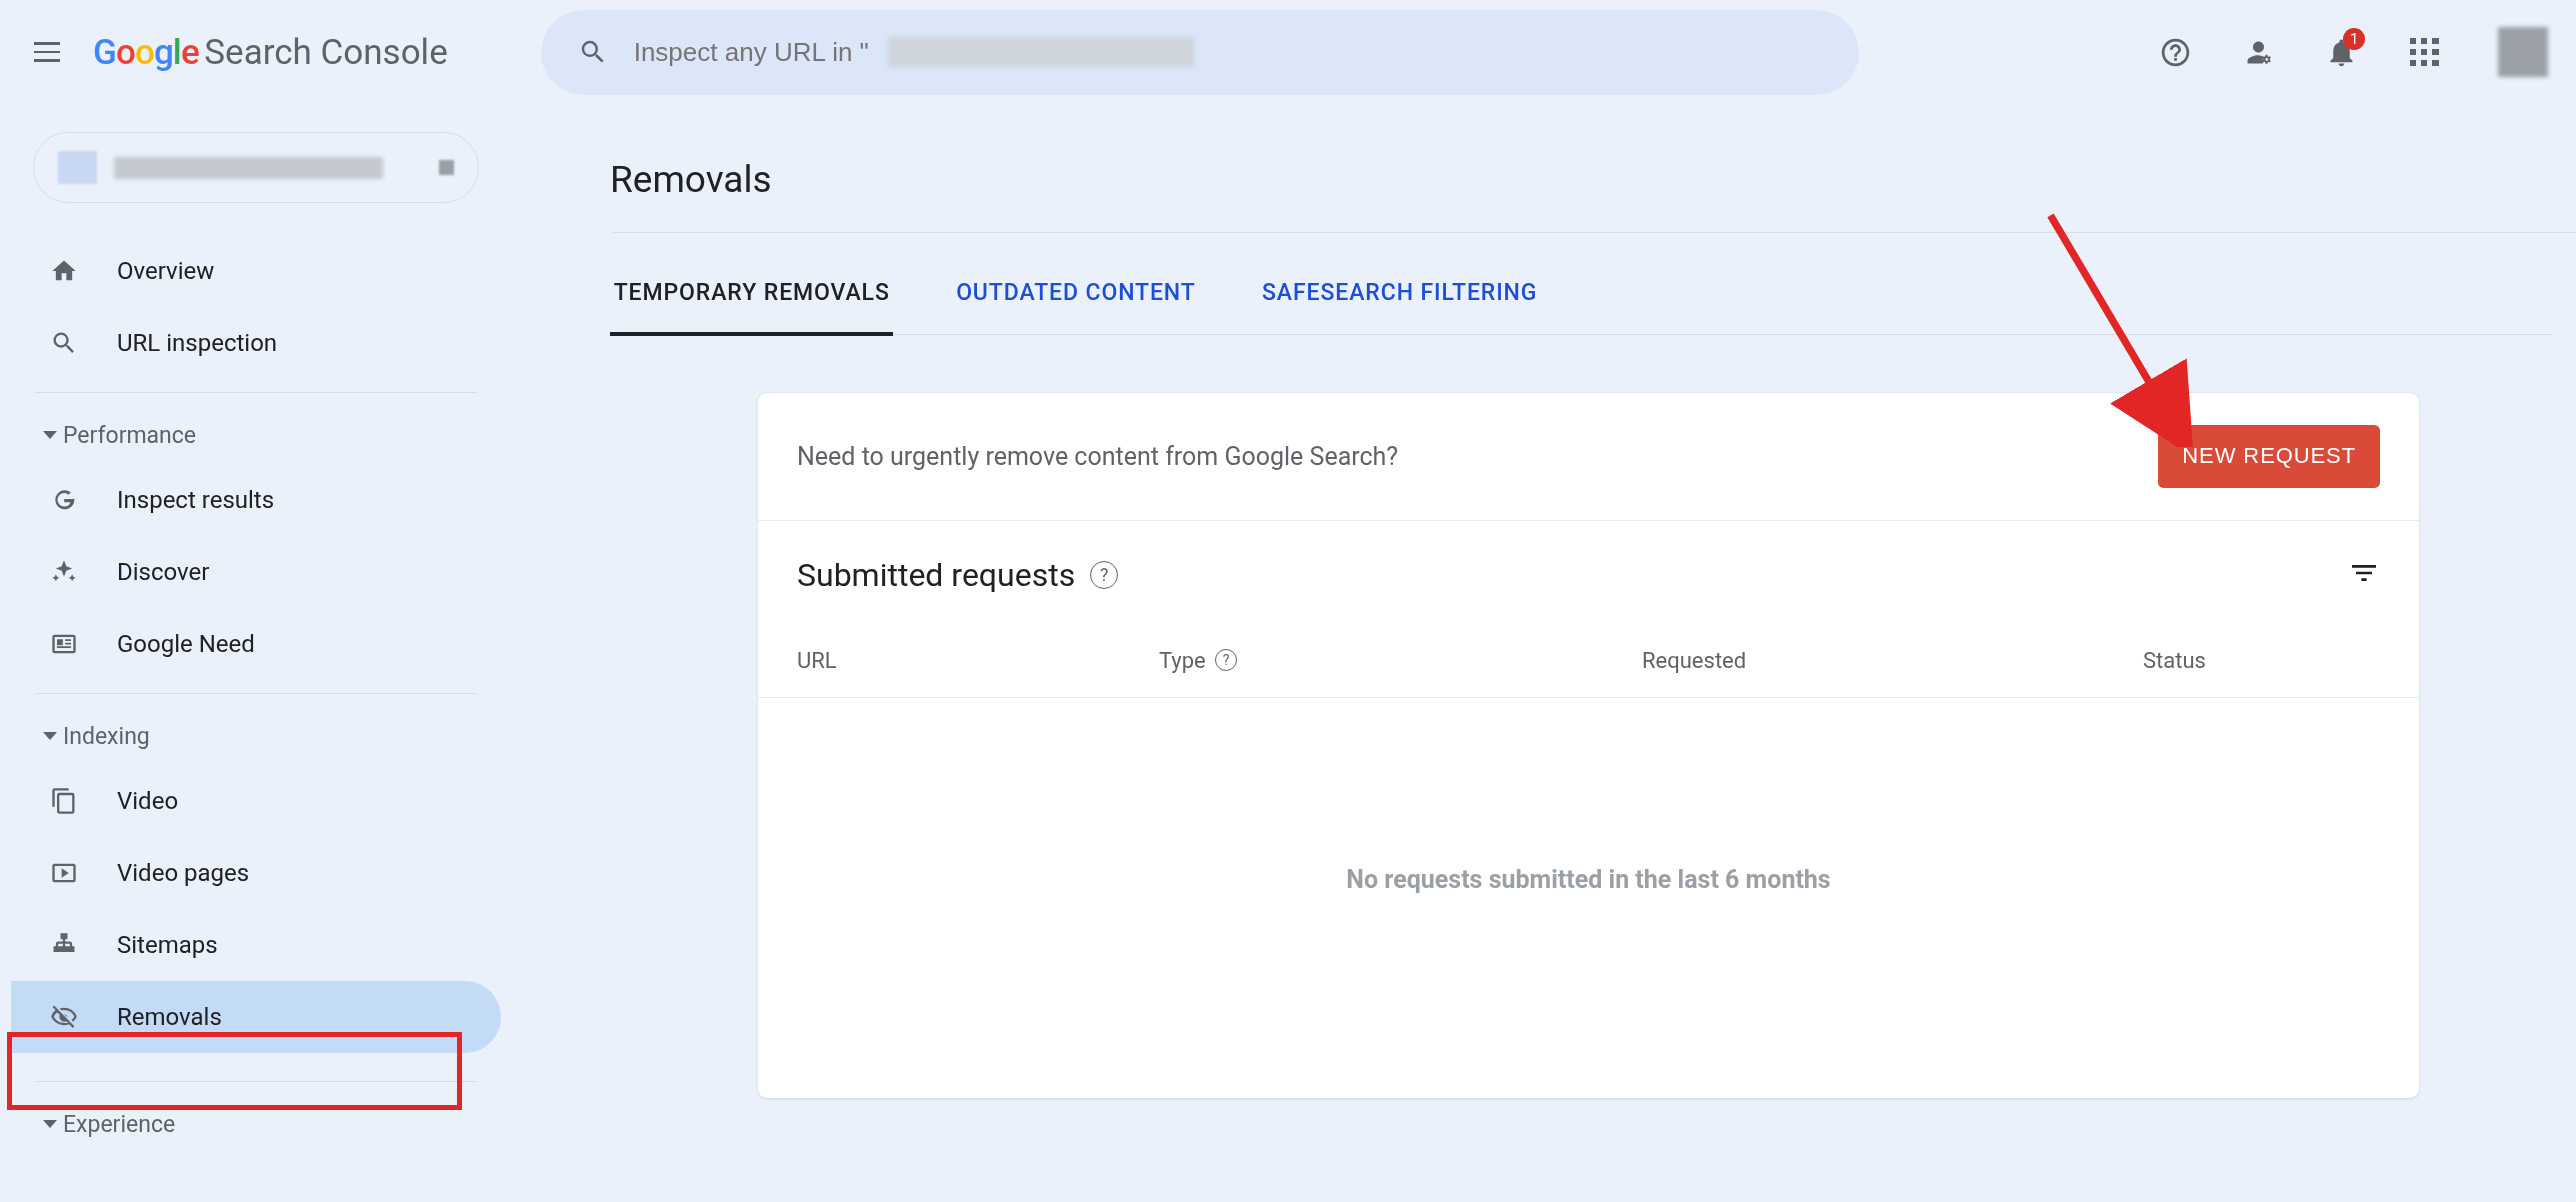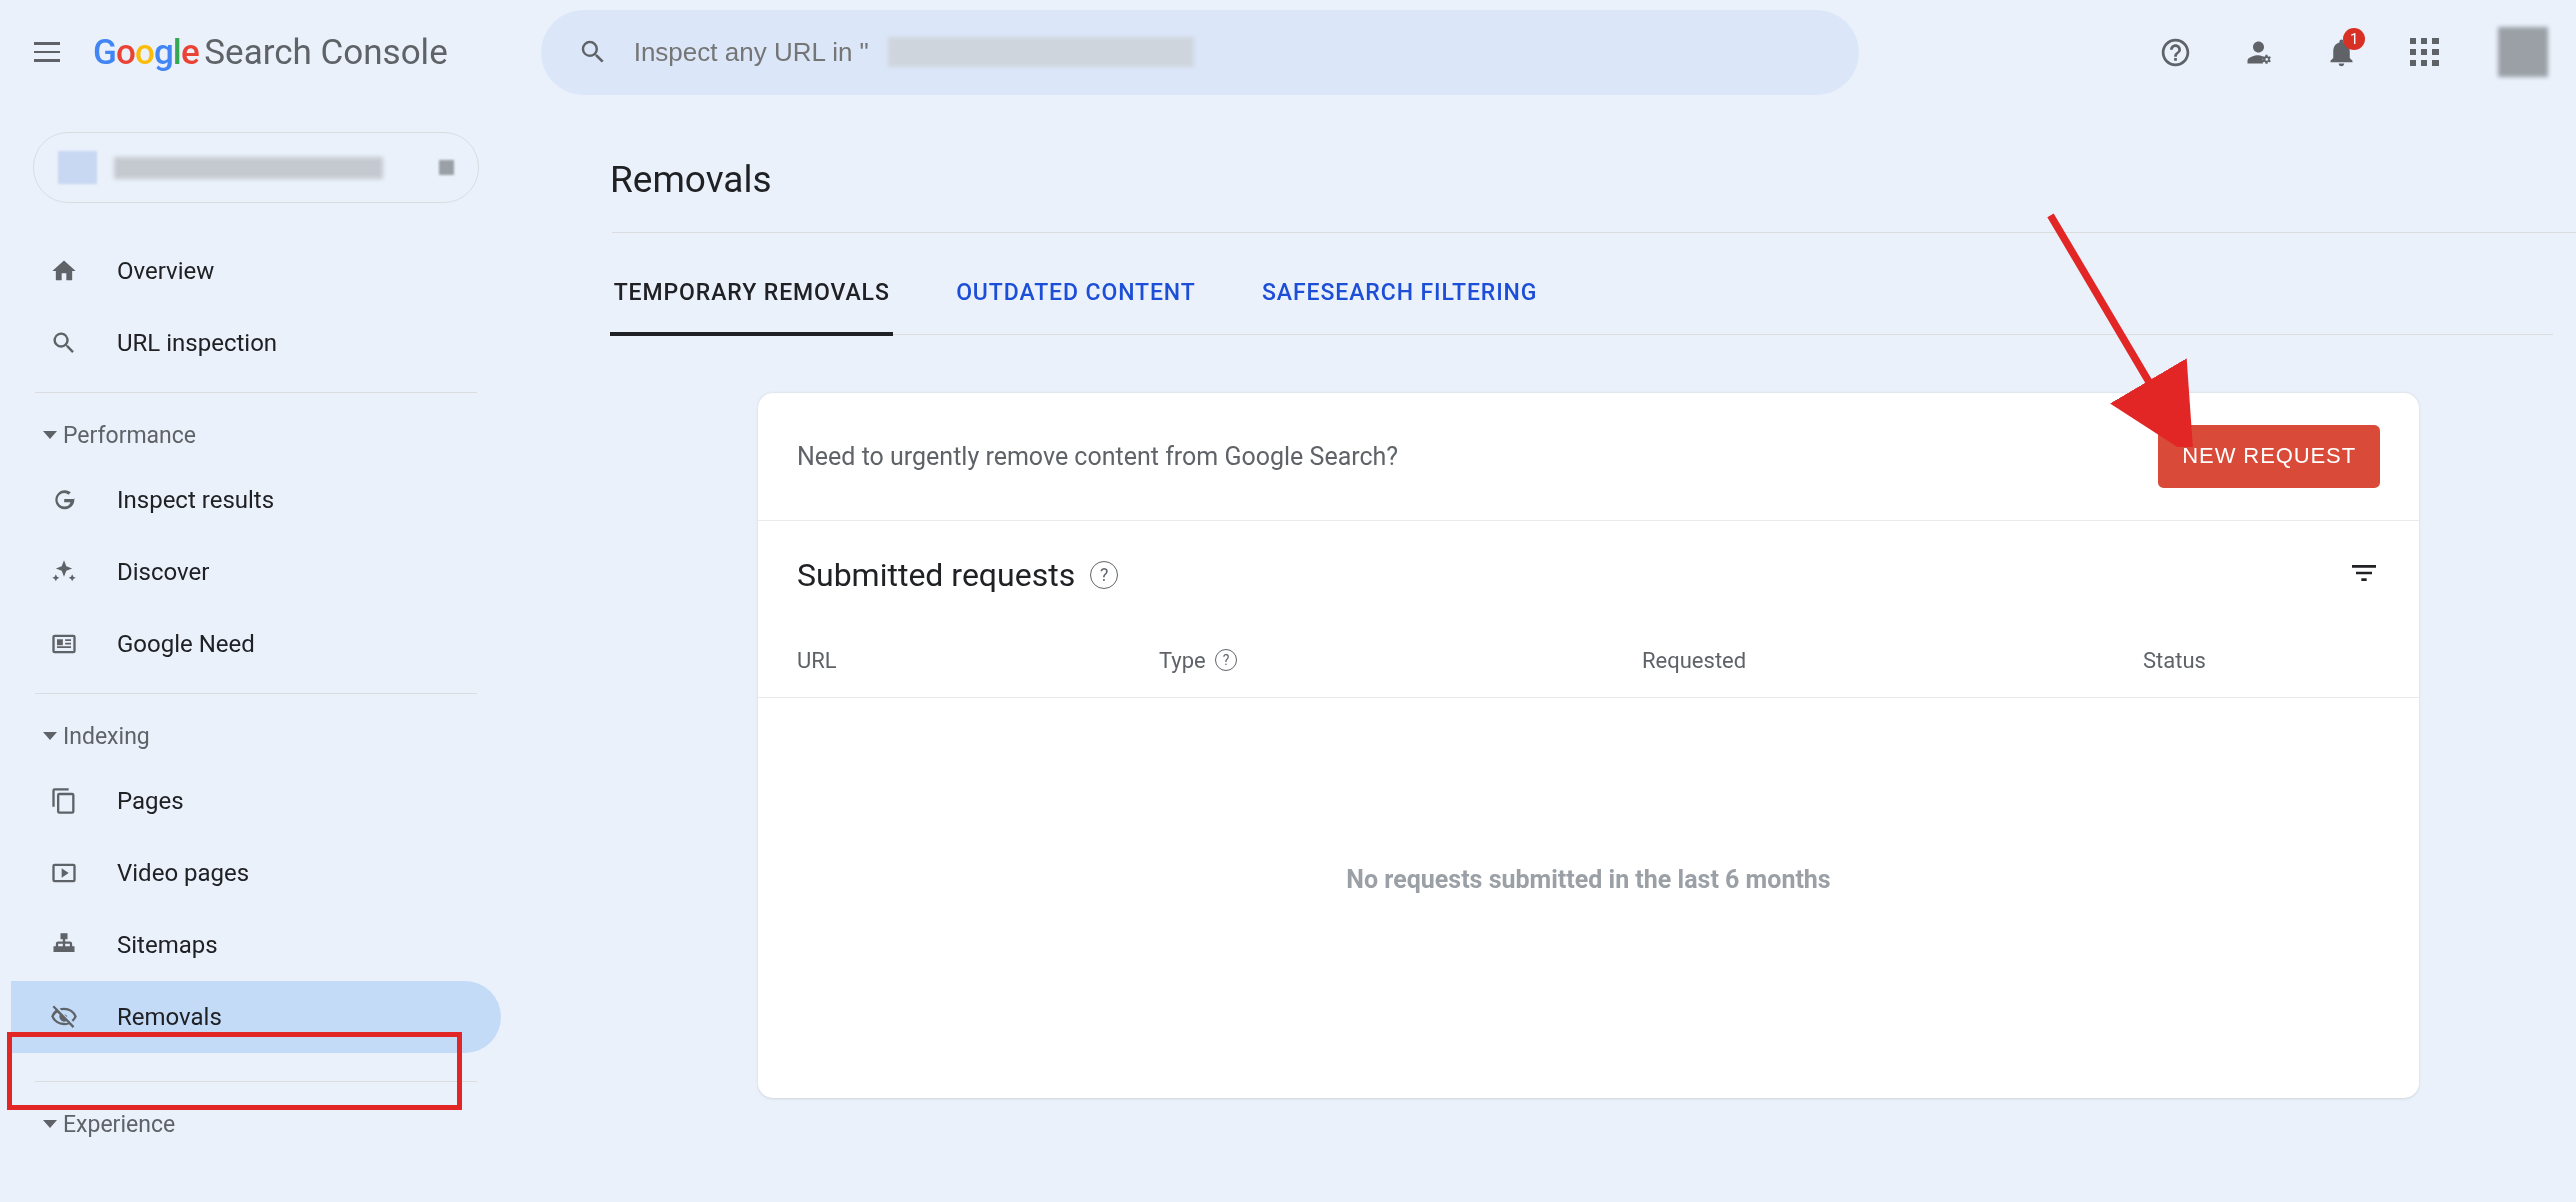--- a/index.html
+++ b/index.html
@@ -209,21 +209,21 @@
   cursor: pointer;
   border-bottom: 4.6px solid transparent;
   margin-bottom: -1.9px;
 }
 .tab.active {
   color: #202124;
   border-bottom-color: #202124;
 }
 .card {
   background: #fff;
-  border-radius: 15px;
+  border-radius: 9px;
   width: 1661px;
   margin: 58px 0 0 148px;
   box-shadow: 0 0.9px 2.8px rgba(60,64,67,0.15);
 }
 .card-top {
   display: flex;
   align-items: center;
   justify-content: space-between;
   padding: 32px 39px;
   border-bottom: 0.9px solid #e8eaed;
@@ -410,21 +410,21 @@
     <div class="nav-section-head">
       <div class="tri"></div>
       <span>Indexing</span>
     </div>
     <div class="nav-item">
       <div class="nav-icon">
           <svg viewBox="0 0 24 24">
             <path d="M16 1H4a2 2 0 00-2 2v14h2V3h12zm3 4H8a2 2 0 00-2 2v14a2 2 0 002 2h11a2 2 0 002-2V7a2 2 0 00-2-2zm0 16H8V7h11z"></path>
           </svg>
         </div>
-      <span>Pages</span>
+      <span>Video</span>
     </div>
     <div class="nav-item">
       <div class="nav-icon">
           <svg viewBox="0 0 24 24">
             <path d="M4 4h16a2 2 0 012 2v12a2 2 0 01-2 2H4a2 2 0 01-2-2V6a2 2 0 012-2zm0 2v12h16V6zm6 2l6 4-6 4z"></path>
           </svg>
         </div>
       <span>Video pages</span>
     </div>
     <div class="nav-item">

